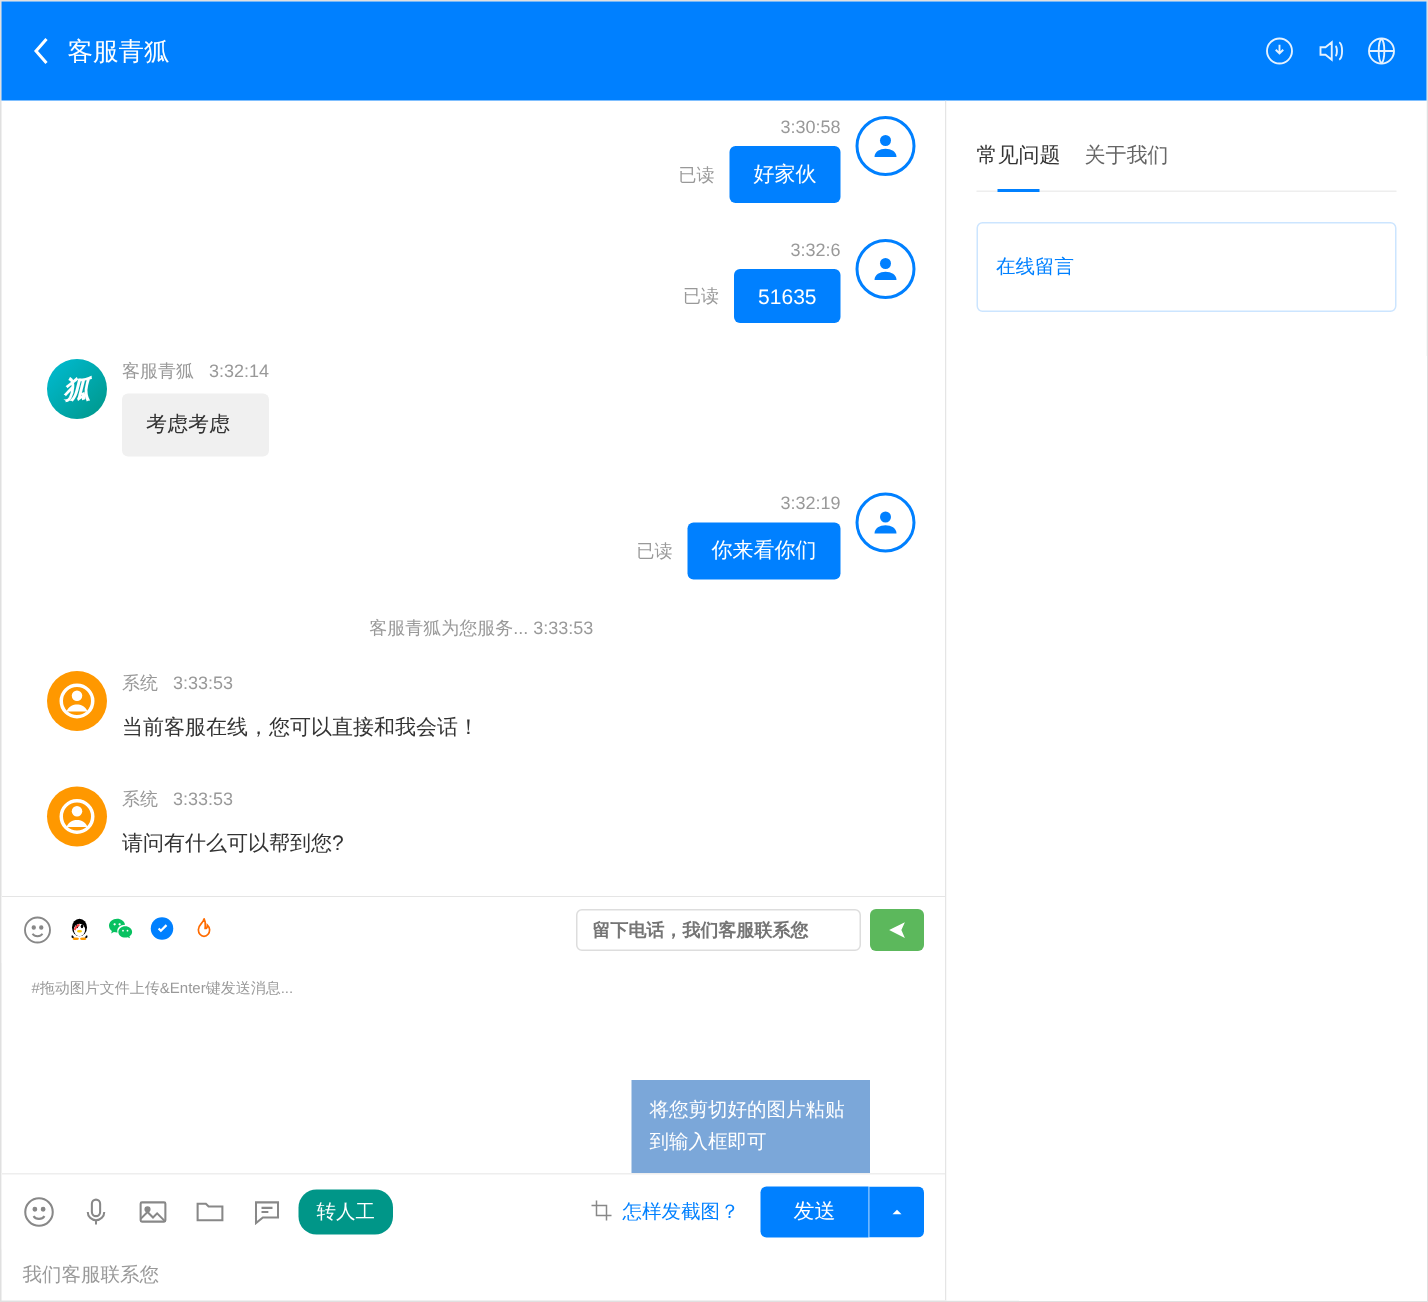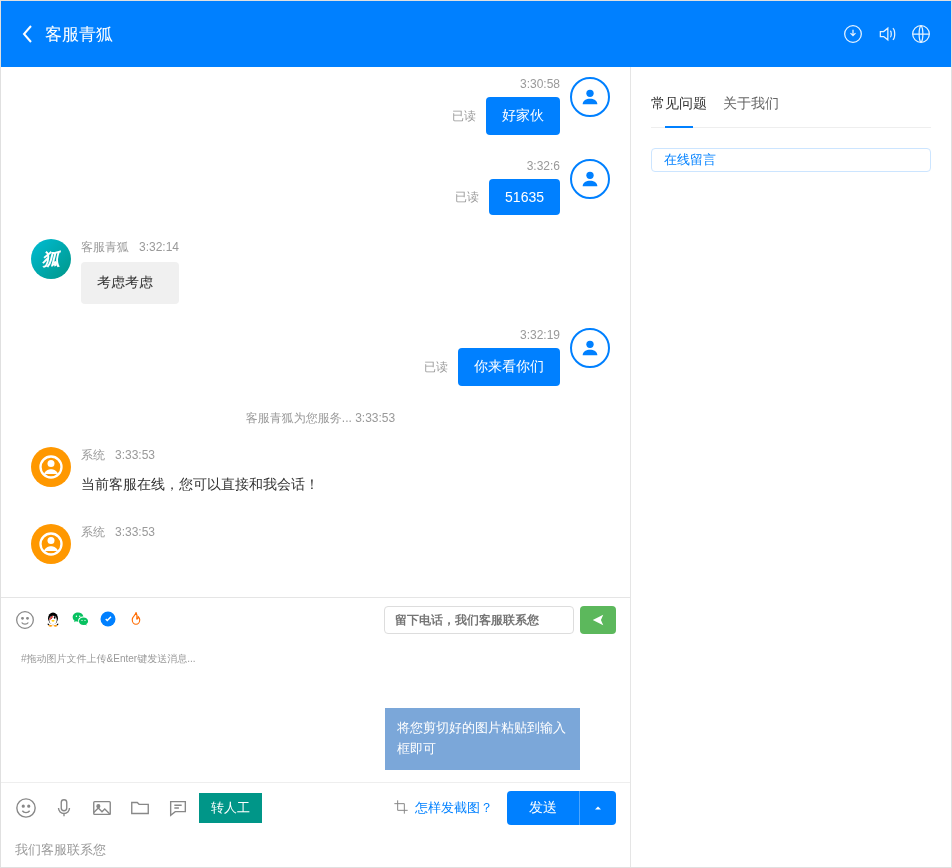--- a/index.html
+++ b/index.html
@@ -49,43 +49,43 @@
 .qq-icon { width: 20px; height: 20px; }
 .wechat-icon svg { width: 20px; height: 20px; fill: #07c160; }
 .link-icon svg { width: 18px; height: 18px; fill: #0080ff; }
 .fire-icon svg { width: 18px; height: 18px; fill: #ff6b00; stroke: #ff6b00; }
 .phone-input { margin-left: auto; width: 190px; height: 28px; border: 1px solid #ddd; border-radius: 4px; padding: 0 10px; font-size: 12px; color: #999; font-weight: bold; }
 .phone-send { width: 36px; height: 28px; background: #5cb85c; border: none; border-radius: 4px; margin-left: 6px; cursor: pointer; display: flex; align-items: center; justify-content: center; }
 .phone-send svg { width: 14px; height: 14px; fill: #fff; }
 
 .input-area { padding: 10px 20px; min-height: 140px; font-size: 14px; color: #999; position: relative; }
 .input-placeholder { color: #999; font-size: 10px; }
-.paste-tip { position: absolute; right: 50px; bottom: 12px; width: 195px; background: #7ba7d9; color: #fff; font-size: 13px; padding: 10px 12px; line-height: 1.6; }
+.paste-tip { position: absolute; right: 50px; bottom: 0; width: 159px; background: #7ba7d9; color: #fff; font-size: 13px; padding: 10px 12px; line-height: 1.6; }
 
 .bottom-bar { border-top: 1px solid #eee; padding: 8px 14px; display: flex; align-items: center; background: #fff; }
 .bottom-icons { display: flex; gap: 16px; align-items: center; }
 .bottom-icon { width: 22px; height: 22px; cursor: pointer; }
 .bottom-icon svg { width: 100%; height: 100%; stroke: #888; fill: none; stroke-width: 1.5; }
-.transfer-btn { margin-left: 10px; background: #009688; color: #fff; border: none; padding: 6px 12px; border-radius: 0; font-size: 13px; cursor: pointer; }
+.transfer-btn { margin-left: 10px; background: #009688; color: #fff; border: none; padding: 6px 12px; border-radius: 12px; font-size: 13px; cursor: pointer; }
 .screenshot-hint { margin-left: auto; display: flex; align-items: center; gap: 6px; }
 .crop-icon svg { width: 16px; height: 16px; stroke: #888; fill: none; stroke-width: 1.5; }
 .hint-link { color: #0080ff; font-size: 13px; cursor: pointer; }
 .send-group { display: flex; margin-left: 14px; }
 .send-btn { background: #0080ff; color: #fff; border: none; padding: 8px 22px; border-radius: 4px 0 0 4px; font-size: 14px; cursor: pointer; }
 .send-dropdown { background: #0080ff; color: #fff; border: none; border-left: 1px solid rgba(255,255,255,0.3); padding: 8px 12px; border-radius: 0 4px 4px 0; cursor: pointer; display: flex; align-items: center; }
 .send-dropdown svg { width: 12px; height: 12px; fill: #fff; }
 
 .footer-text { padding: 8px 14px; color: #999; font-size: 13px; }
 
 .side-panel { width: 320px; background: #fff; padding: 20px; }
 .tabs { display: flex; gap: 16px; border-bottom: 1px solid #eee; margin-bottom: 20px; }
 .tab { padding: 8px 0 14px; font-size: 14px; color: #666; cursor: pointer; position: relative; }
 .tab.active { color: #333; }
 .tab.active::after { content: ''; position: absolute; bottom: -1px; left: 50%; transform: translateX(-50%); width: 28px; height: 2px; background: #0080ff; }
-.faq-item { border: 1px solid #cce5ff; border-radius: 4px; padding: 2px 12px; color: #0080ff; font-size: 13px; cursor: pointer; }
+.faq-item { border: 1px solid #cce5ff; border-radius: 4px; padding: 20px 12px; color: #0080ff; font-size: 13px; cursor: pointer; }
 </style>
 </head>
 <body>
 
 <div class="app">
   <div class="header">
     <div class="back-icon">
       <svg viewBox="0 0 12 20">
           <path d="M10 2 L3 10 L10 18" stroke="#fff" stroke-width="2" fill="none"></path>
         </svg>
@@ -184,20 +184,21 @@
           <div class="msg-in">
             <div class="avatar-in avatar-sys">
               <svg viewBox="0 0 24 24">
                 <circle cx="12" cy="12" r="9" fill="none" stroke="#fff" stroke-width="2"></circle>
                 <circle cx="12" cy="9" r="3" fill="#fff"></circle>
                 <path d="M6 18c1-3 4-4 6-4s5 1 6 4" fill="#fff"></path>
               </svg>
             </div>
             <div class="msg-in-col">
               <div class="msg-meta-in"><span class="name">系统</span><span>3:33:53</span></div>
+              <div class="bubble-in-white">请问有什么可以帮到您?</div>
             </div>
           </div>
         </div>
 
       <div class="toolbar">
         <div class="tool-icons">
           <div class="tool-icon emoji-outline">
             <svg viewBox="0 0 24 24">
                 <circle cx="12" cy="12" r="10"></circle>
                 <circle cx="9" cy="10" r="1" fill="#888"></circle>

